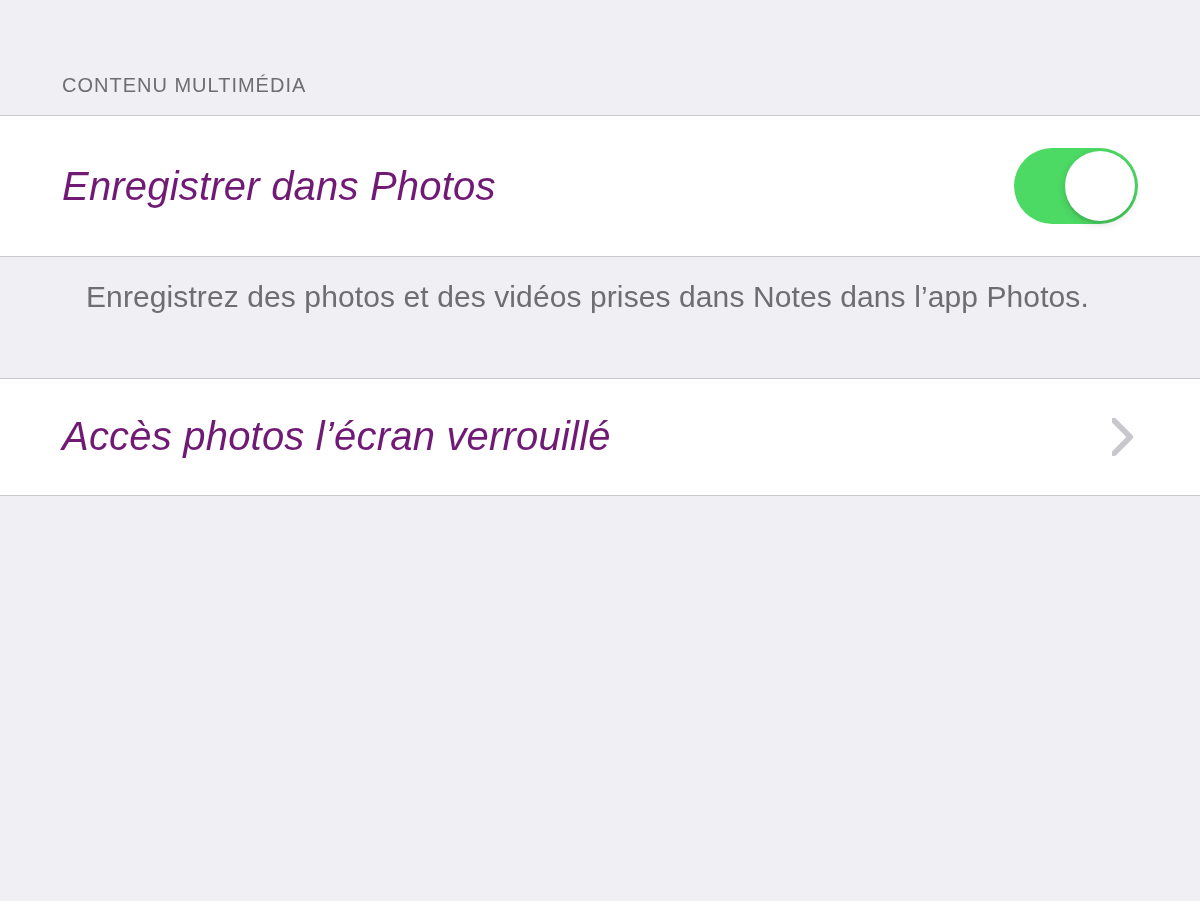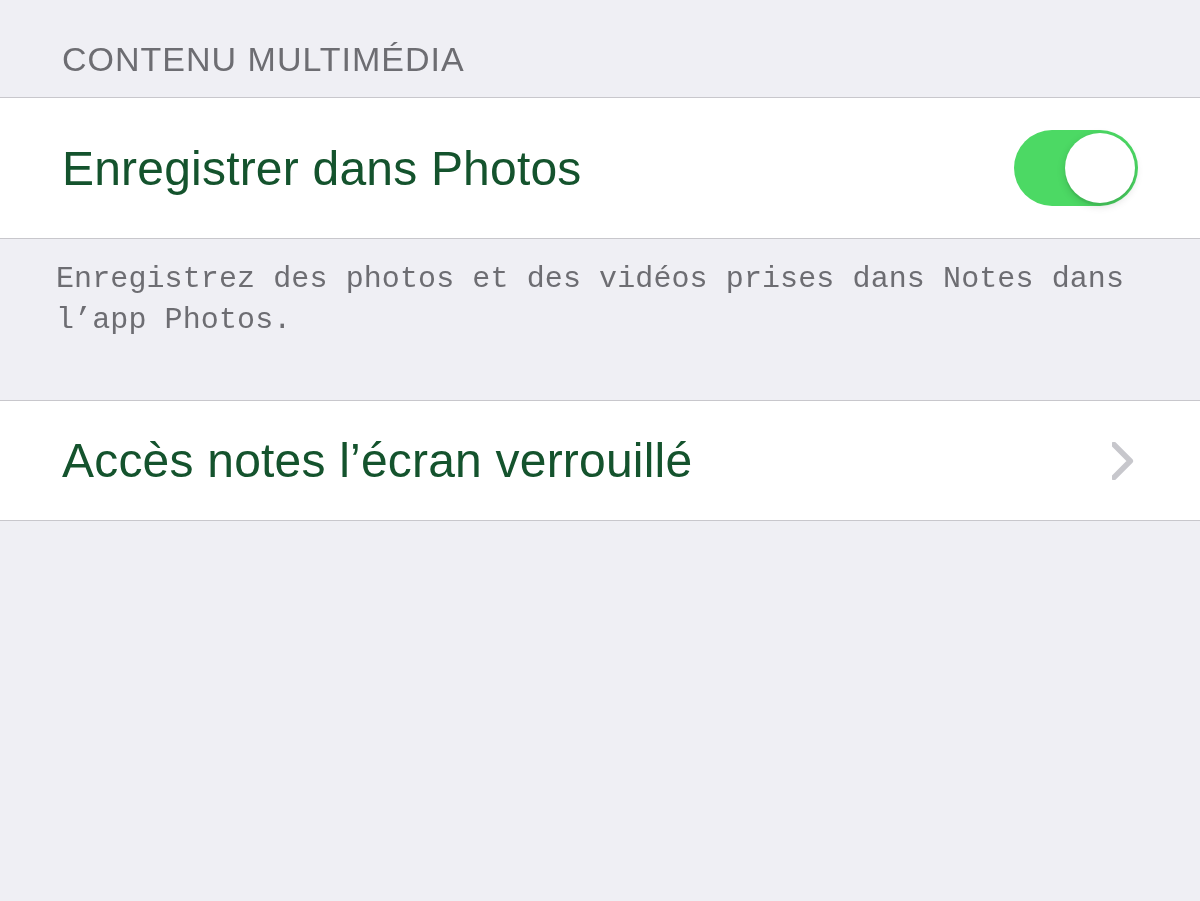--- a/index.html
+++ b/index.html
@@ -11,48 +11,49 @@
       background: #efeff4;
       font-family: -apple-system, BlinkMacSystemFont, "Helvetica Neue", Helvetica, Arial, sans-serif;
       width: 1200px;
       height: 901px;
       -webkit-font-smoothing: antialiased;
     }
     .container {
       width: 100%;
     }
     .section-header {
-      font-size: 34px;
+      font-size: 20px;
       color: #6d6d72;
       letter-spacing: 1px;
       padding: 40px 62px 18px 62px;
       text-transform: uppercase;
+      margin-top: 34px;
     }
     .row {
       background: #ffffff;
       border-top: 1px solid #c8c7cc;
       border-bottom: 1px solid #c8c7cc;
       padding: 32px 62px 32px 62px;
       display: flex;
       align-items: center;
       justify-content: space-between;
       min-height: 118px;
     }
     .row-label {
-      font-size: 48px;
+      font-size: 40px;
       letter-spacing: 0.2px;
-      color: #14532d;
+      color: #701a75;
+      font-style: italic;
     }
     .section-footer {
       font-size: 30px;
       color: #6d6d72;
-      padding: 20px 62px 0 56px;
+      padding: 20px 62px 0 86px;
       line-height: 1.35;
       letter-spacing: 0.1px;
-      font-family: Liberation Mono, monospace;
     }
     .gap {
       height: 60px;
     }
     
     .toggle {
       width: 124px;
       height: 76px;
       background: #4cd964;
       border-radius: 38px;
@@ -93,21 +94,21 @@
       <div class="toggle-knob"></div>
     </div>
   </div>
 
   <div class="section-footer">Enregistrez des photos et des vidéos prises dans Notes dans l’app Photos.</div>
 
   <div class="gap"></div>
 
 
   <div class="row">
-    <span class="row-label">Accès notes l’écran verrouillé</span>
+    <span class="row-label">Accès photos l’écran verrouillé</span>
     <span class="chevron-icon">
       <svg viewBox="0 0 12 20" fill="none">
         <path d="M1 1 L10 10 L1 19" stroke="#c7c7cc" stroke-width="3" stroke-linecap="round" stroke-linejoin="round"></path>
       </svg>
     </span>
   </div>
 
 
 </div>
 

